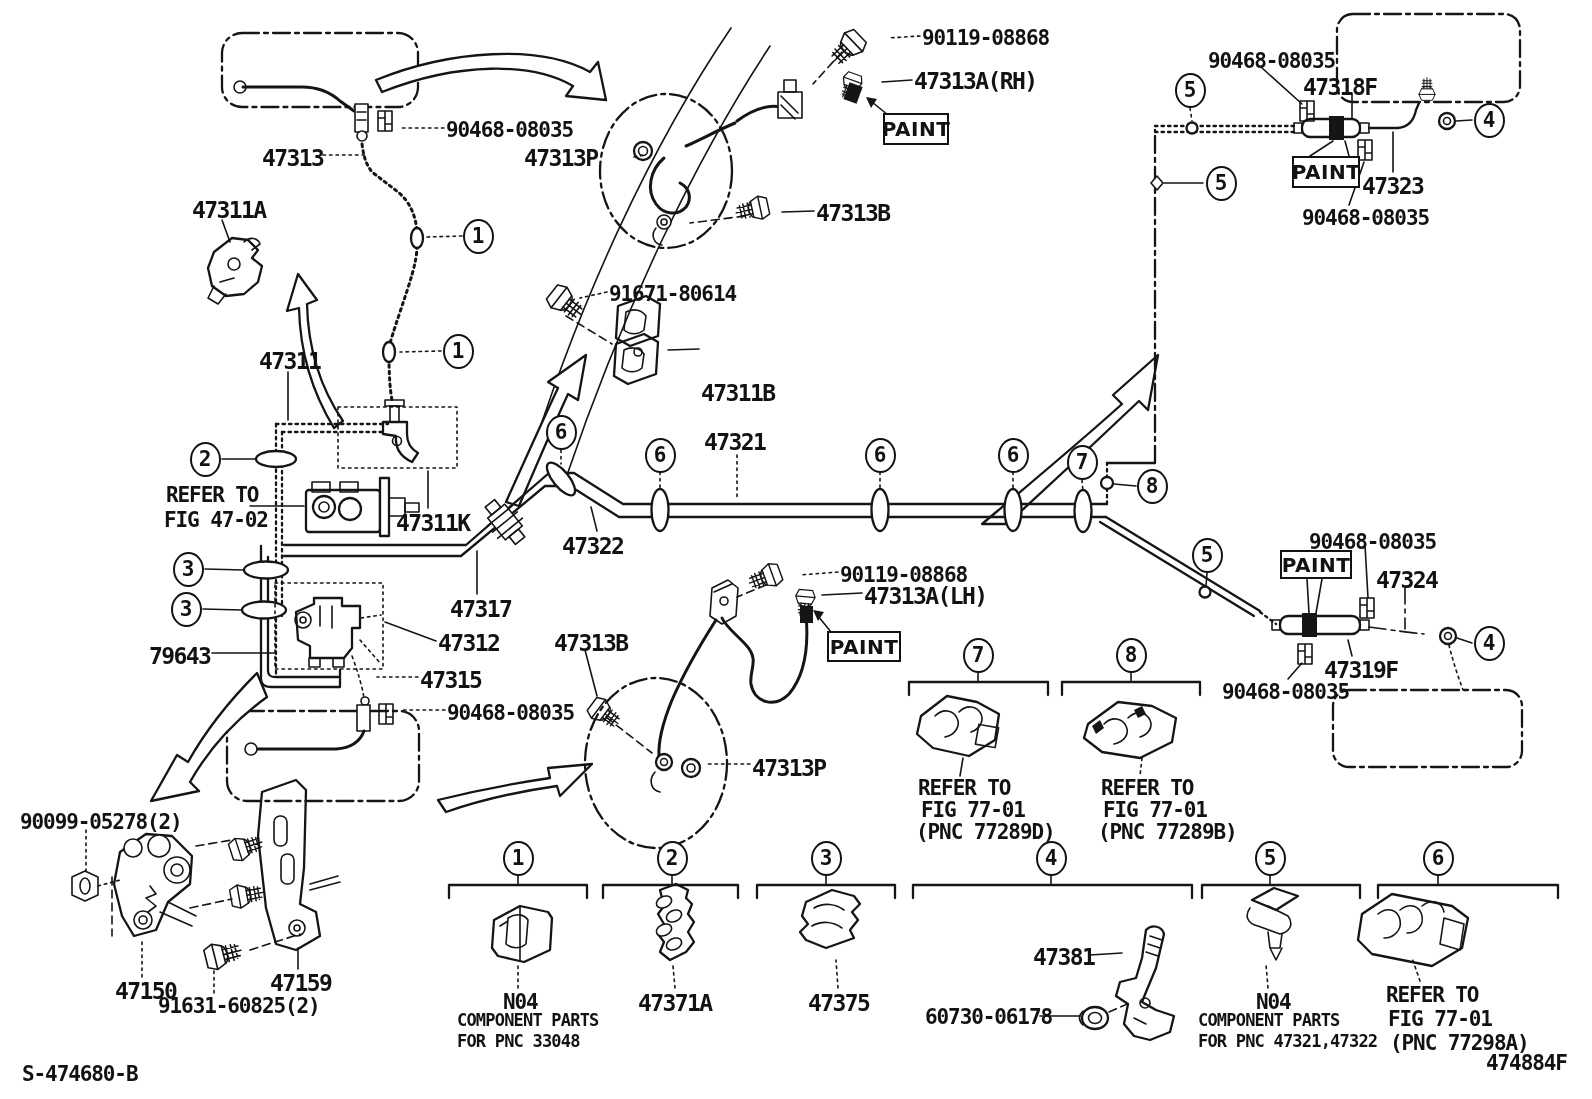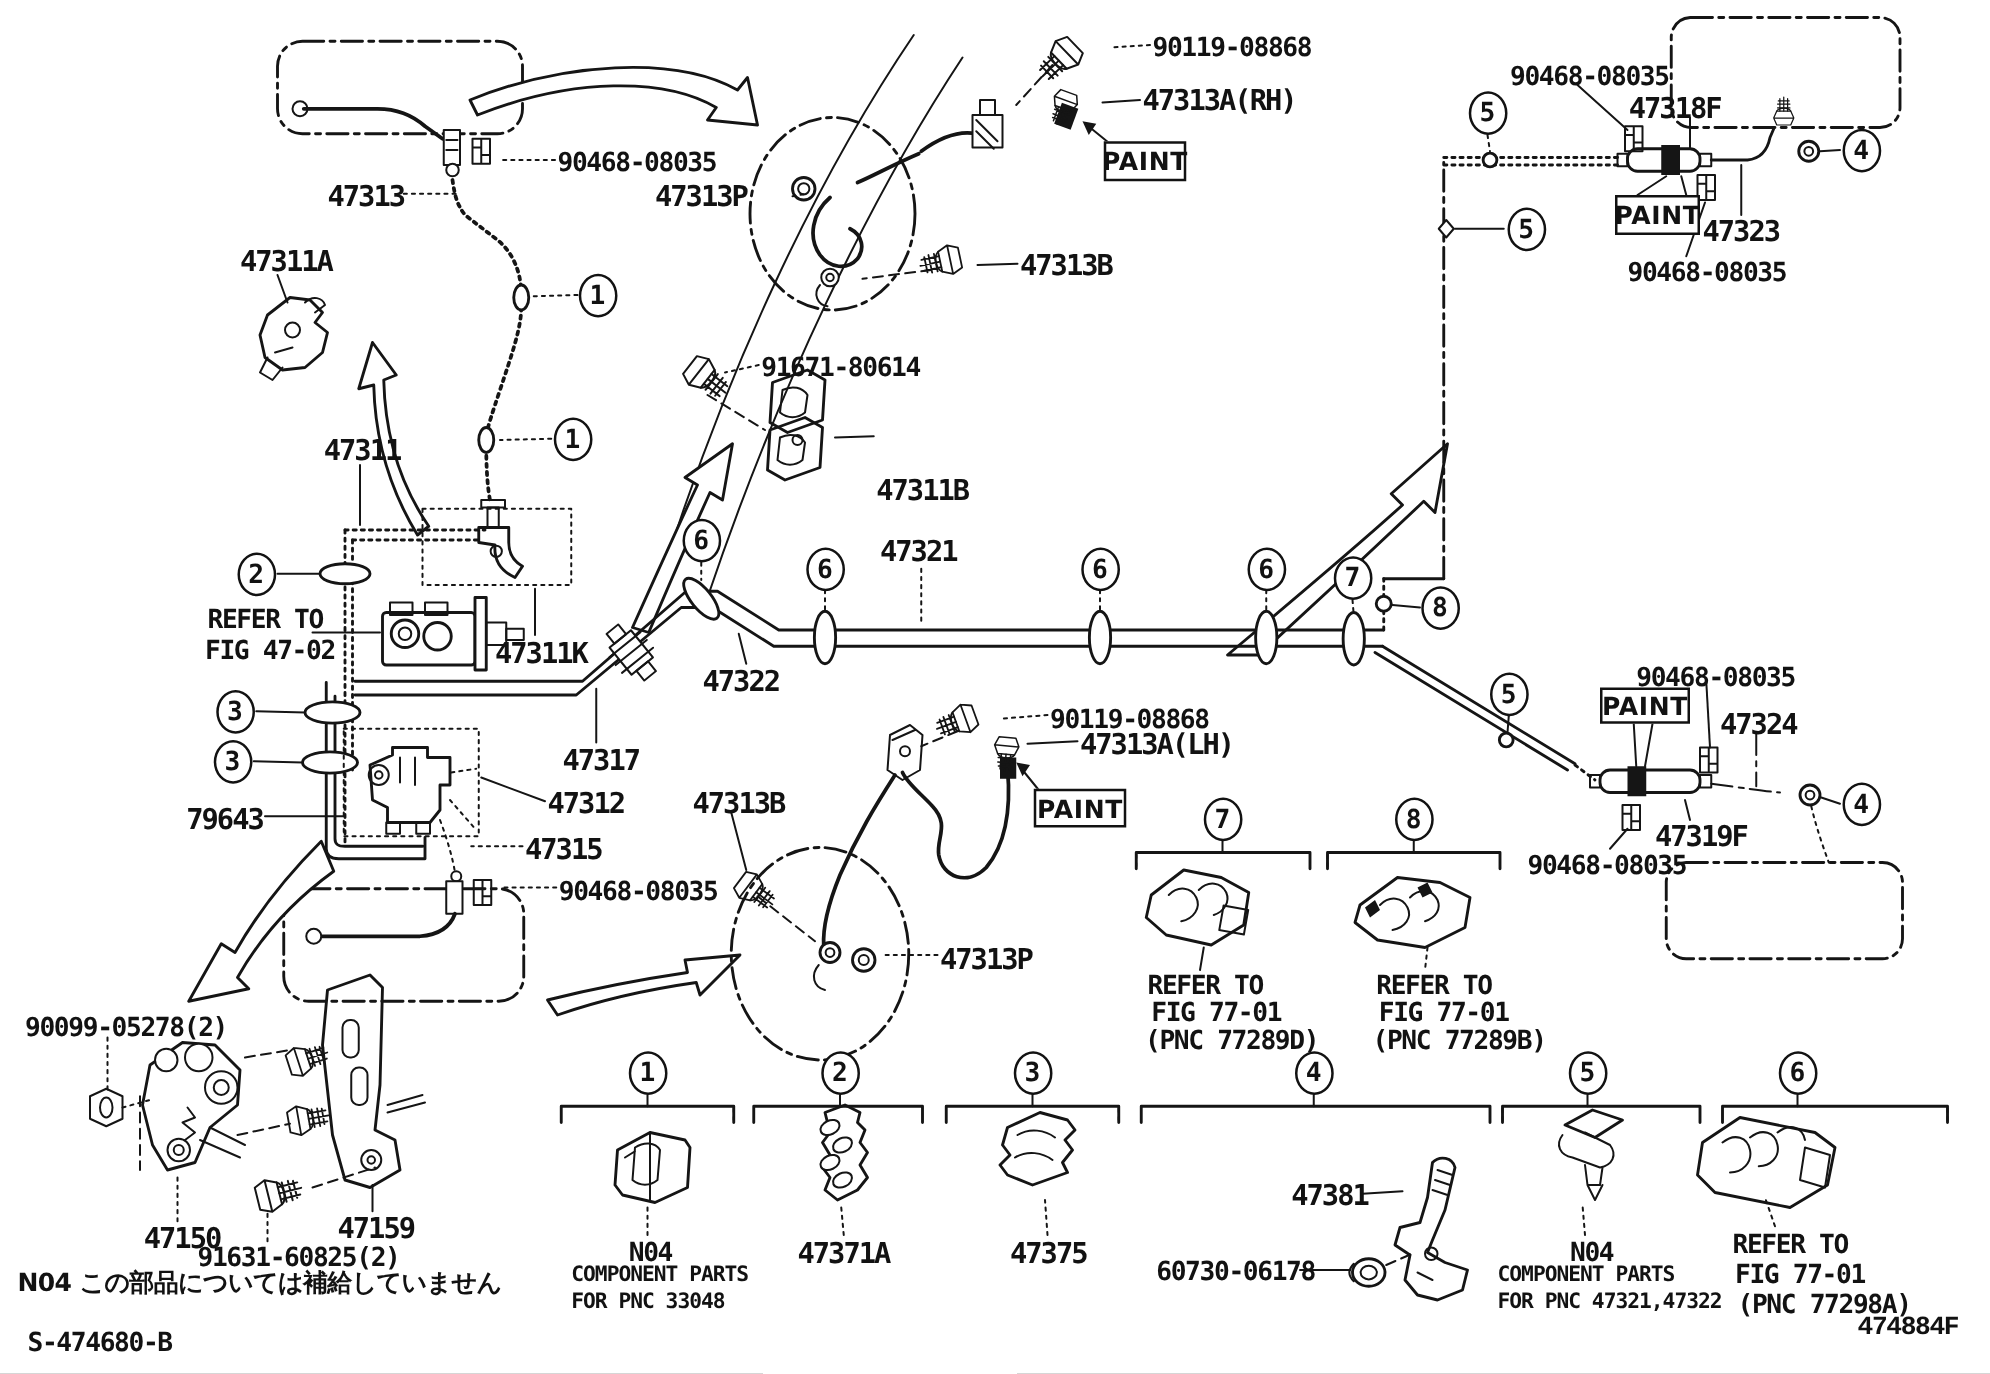--- a/index.html
+++ b/index.html
@@ -392,23 +392,22 @@
       <path class="ln tn dot" d="M1190,108 L1192,121"></path>
       <path class="ln tn" d="M1203,183 H1164"></path>
       <path class="ln tn" d="M1472,120 L1456,121"></path>
       <path class="ln tn" d="M1207,573 L1206,586"></path>
       <path class="ln tn" d="M1472,643 L1457,638"></path>
       <path class="ln tn" d="M978,672 V682 M1131,672 V682"></path>
       <path class="ln tn" d="M518,876 V885 M672,876 V885 M826,874 V885 M1051,876 V885 M1270,876 V885 M1438,876 V885"></path>
     </g>
   </svg>
 
-  <div class="label jp" style="left:14px;top:1016px;">N04 この部品については補給していません</div>
   <div class="label sm" style="left:22px;top:1063px;">S-474680-B</div>
-  <div class="label sm" style="left:1486px;top:1052px;font-family:Liberation Mono, monospace;">474884F</div>
+  <div class="label sm" style="left:1486px;top:1052px;">474884F</div>
 
   <div id="gen-layer">
       <div class="label sm" style="left: 446px; top: 119px;">90468-08035</div>
       <div class="label lg" style="left: 262px; top: 146px;">47313</div>
       <div class="label lg" style="left: 524px; top: 146px;">47313P</div>
       <div class="label sm" style="left: 922px; top: 27px;">90119-08868</div>
       <div class="label lg" style="left: 914px; top: 69px;">47313A(RH)</div>
       <div class="label lg" style="left: 816px; top: 201px;">47313B</div>
       <div class="label sm" style="left: 1208px; top: 50px;">90468-08035</div>
       <div class="label lg" style="left: 1303px; top: 75px;">47318F</div>

